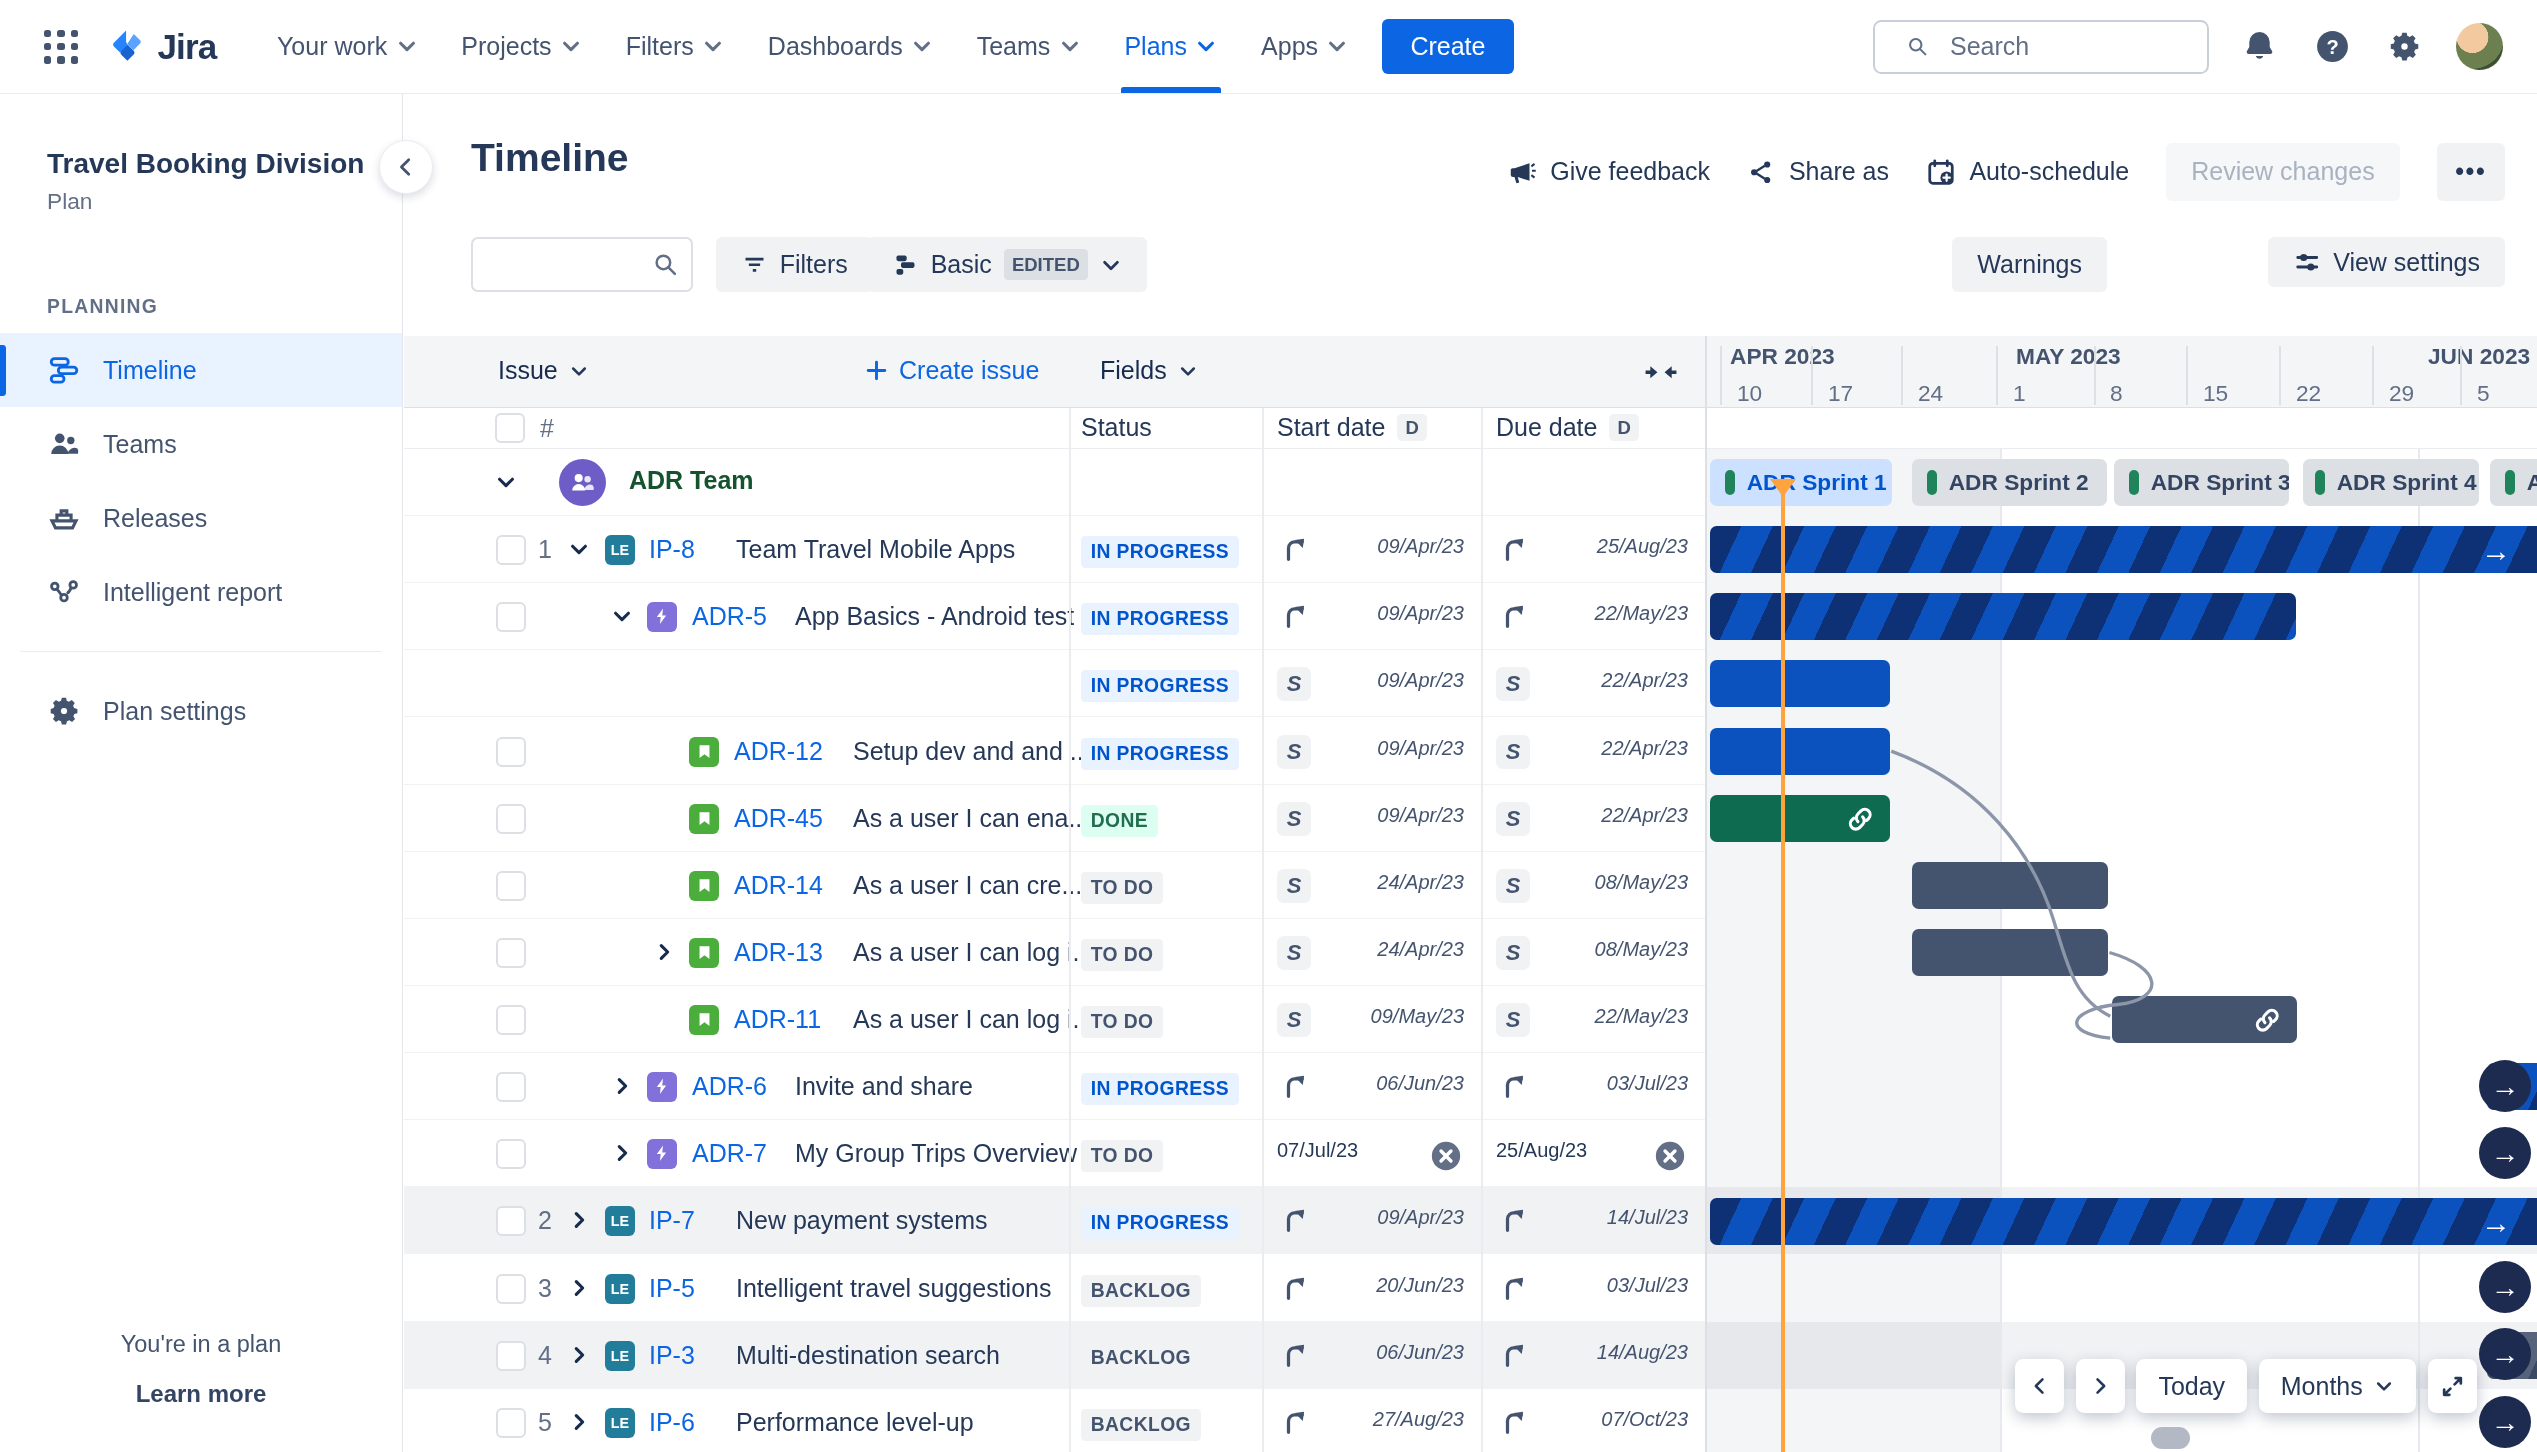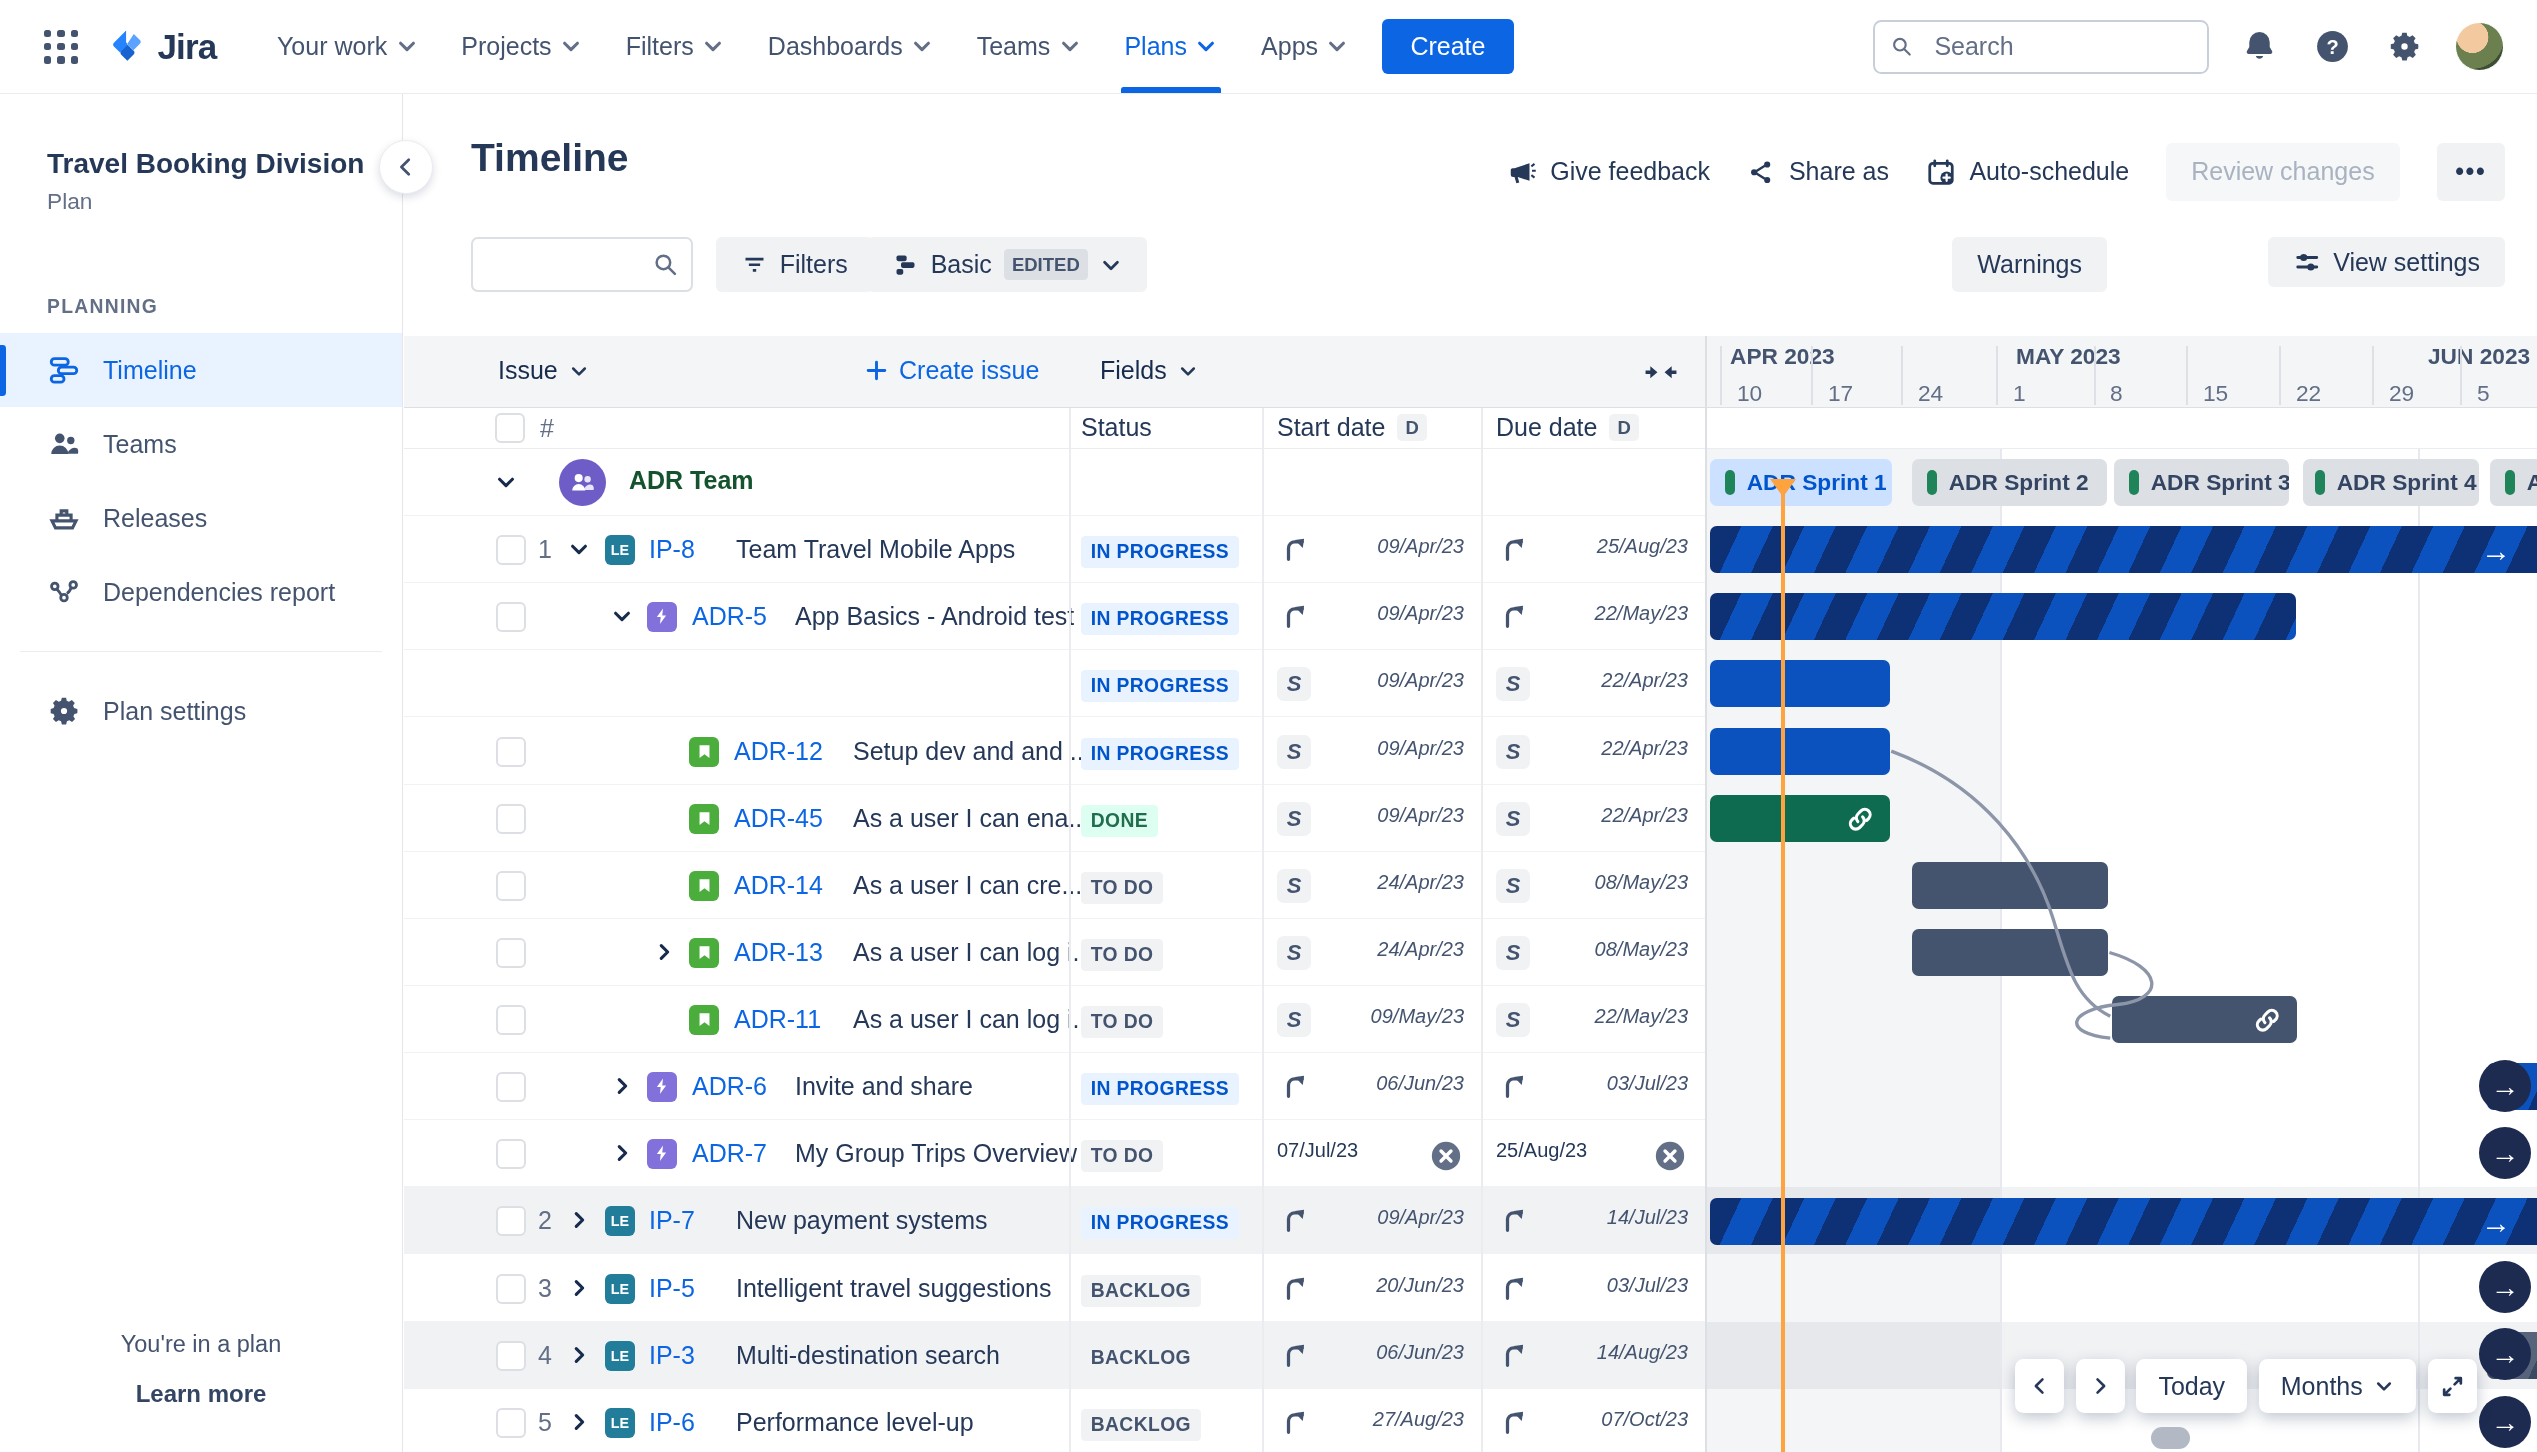--- a/index.html
+++ b/index.html
@@ -17,21 +17,21 @@
   .nav-items { display:flex; align-items:center; margin-left:42px; gap:6.7px; height:100%; }
   .nav-item { position:relative; display:flex; align-items:center; gap:8.4px; padding:0 18.5px; height:100%;
               font-size:25px; color:#44546F; font-weight:500; cursor:pointer; }
   .nav-item .chev { margin-top:3.4px; }
   .nav-item.active { color:#0C66E4; }
   .nav-item.active::after { content:""; position:absolute; left:15px; right:15px; bottom:0; height:5.9px; background:#0C66E4; border-radius:2.5px 2.5px 0 0; }
   .create-btn { margin-left:15px; background:#0C66E4; color:#fff; font-size:25px; font-weight:500;
                 border:none; border-radius:5.9px; padding:12.6px 28.5px; cursor:pointer; }
   .nav-right { margin-left:auto; display:flex; align-items:center; gap:28.5px; padding-right:34px; }
   .search-box { display:flex; align-items:center; gap:22px; width:336px; height:54px;
-                border:2.5px solid #C8CFDA; border-radius:8.4px; padding:0 16px; color:#626F86; }
+                border:2.5px solid #C8CFDA; border-radius:8.4px; padding:0 32px; color:#626F86; }
   .search-box input { border:none; outline:none; font-size:25px; color:#44546F; width:100%; background:transparent; font-family:inherit; }
   .search-box input::placeholder { color:#626F86; }
   .navicon { width:44px; height:44px; display:flex; align-items:center; justify-content:center; cursor:pointer; }
   .avatar { width:49px; height:49px; border-radius:50%; cursor:pointer;
             background:radial-gradient(circle at 35% 30%, #f3c9a0 0 35%, #6b7f4f 36% 70%, #3d4f33 71%); border:1.7px solid #fff; }
 
   
   .sidebar { position:absolute; left:0; top:94px; width:403px; height:1359px; background:#fff;
              border-right:1.7px solid #E4E6EA; z-index:30; }
   .sb-title { margin:54px 0 0 47px; font-size:28px; font-weight:700; color:#253858; }
@@ -287,21 +287,21 @@
           </svg>
           <span>Releases</span>
         </div>
         <div class="sb-item">
           <svg width="34" height="34" viewBox="0 0 24 24">
             <circle cx="5.5" cy="8" r="2.3" fill="none" stroke="#44546F" stroke-width="2"></circle>
             <circle cx="12" cy="16" r="2.3" fill="none" stroke="#44546F" stroke-width="2"></circle>
             <circle cx="18.5" cy="7" r="2.3" fill="none" stroke="#44546F" stroke-width="2"></circle>
             <path fill="none" stroke="#44546F" stroke-width="2" d="M7 10c2 2 3 4 3 4m4-1c2-1 3-4 3-4"></path>
           </svg>
-          <span>Dependencies report</span>
+          <span>Intelligent report</span>
         </div>
       </div>
     <div class="sb-divider"></div>
     <div class="sb-item">
       <svg width="34" height="34" viewBox="0 0 24 24">
           <path fill="#44546F" d="M12 8a4 4 0 1 0 0 8 4 4 0 0 0 0-8zm9.4 5.5.1-1.5-.1-1.5-2.3-.6a7 7 0 0 0-.7-1.6l1.2-2-2.1-2.1-2 1.2a7 7 0 0 0-1.6-.7L13.5 2.6h-3L9.9 4.7a7 7 0 0 0-1.6.7l-2-1.2-2.1 2.1 1.2 2a7 7 0 0 0-.7 1.6l-2.1.6v3l2.1.6c.2.6.4 1.1.7 1.6l-1.2 2 2.1 2.1 2-1.2c.5.3 1 .5 1.6.7l.6 2.3h3l.6-2.3c.6-.2 1.1-.4 1.6-.7l2 1.2 2.1-2.1-1.2-2c.3-.5.5-1 .7-1.6l2.1-.5z"></path>
           <circle cx="12" cy="12" r="2.2" fill="#fff"></circle>
         </svg>
       <span>Plan settings</span>
     </div>

